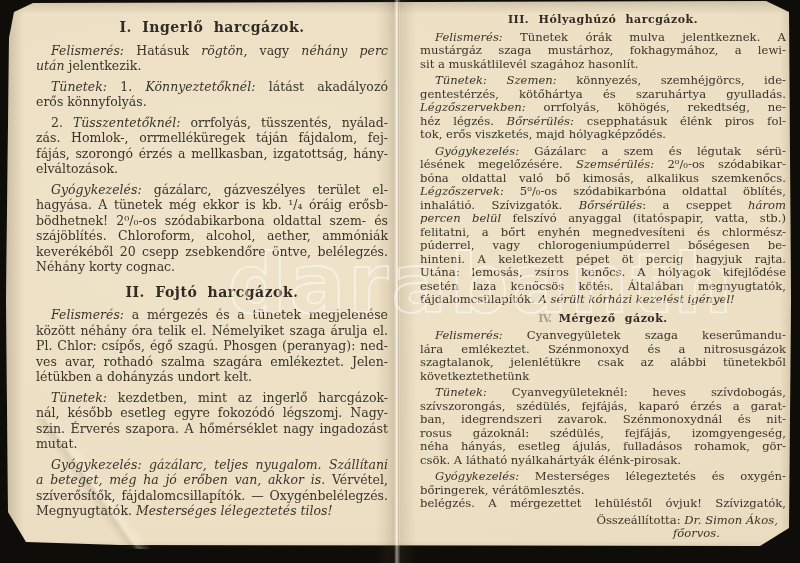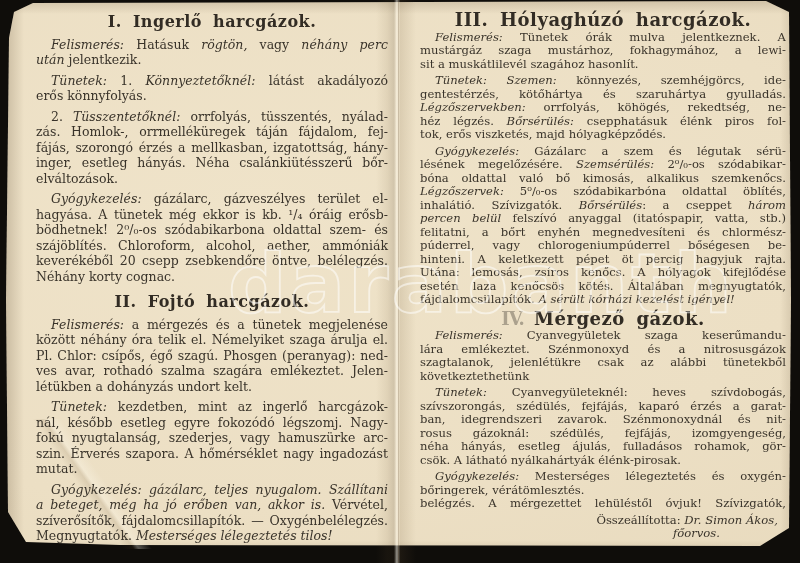--- a/index.html
+++ b/index.html
@@ -36,25 +36,25 @@
   .crease-bl{
     position:absolute;left:6px;bottom:14px;width:170px;height:130px;pointer-events:none;
     background:linear-gradient(55deg, transparent 45%, rgba(95,72,40,.12) 49%,
       rgba(255,252,240,.30) 51%, transparent 56%);
   }
   .col{position:absolute;color:#39332a}
   .col-left{left:36px;top:12px;width:352px;font-size:12.5px;line-height:15.5px}
   .col-right{left:420px;top:11px;width:366px;font-size:11.6px;line-height:13.5px}
   .sec-heading{
     text-align:center;font-weight:bold;color:#322c24;
-    letter-spacing:.5px;word-spacing:5px;font-size:16px;margin:2px 0 7px;
+    letter-spacing:.5px;word-spacing:5px;font-size:14px;margin:8px 0 7px;
   }
   .col-left .sec-heading + .para{margin-top:0}
   .col-left .para + .sec-heading{margin-top:10px}
-  .col-right .sec-heading{font-size:18px;margin:2px 0 4px}
+  .col-right .sec-heading{font-size:11px;margin:2px 0 4px}
   .col-right .para + .sec-heading{margin-top:5px}
   .para{margin-bottom:5px}
   .col-right .para{margin-bottom:3px}
   .line{text-align:justify;text-align-last:justify}
   .line.last{text-align-last:left}
   .para .line.first{text-indent:15px}
   .faded-prefix{opacity:.35;letter-spacing:-1px}
   .signature{margin-top:3px}
   .signature .line{text-align-last:right;padding-right:8px}
   .signature .line:last-child{padding-right:66px}
@@ -81,21 +81,20 @@
         <div class="line last"><i>után</i> jelentkezik.</div>
       </div>
       <div class="para">
         <div class="line first"><i>Tünetek:</i> 1. <i>Könnyeztetőknél:</i> látást akadályozó</div>
         <div class="line last">erős könnyfolyás.</div>
       </div>
       <div class="para">
         <div class="line first">2. <i>Tüsszentetőknél:</i> orrfolyás, tüsszentés, nyálad-</div>
         <div class="line">zás. Homlok-, orrmelléküregek táján fájdalom, fej-</div>
         <div class="line">fájás, szorongó érzés a mellkasban, izgatottság, hány-</div>
-        <div class="line">inger, esetleg hányás. Néha csalánkiütésszerű bőr-</div>
         <div class="line last">elváltozások.</div>
       </div>
       <div class="para">
         <div class="line first"><i>Gyógykezelés:</i> gázálarc, gázveszélyes terület el-</div>
         <div class="line">hagyása. A tünetek még ekkor is kb. ¹/₄ óráig erősb-</div>
         <div class="line">bödhetnek! 2⁰/₀-os szódabikarbona oldattal szem- és</div>
         <div class="line">szájöblítés. Chloroform, alcohol, aether, ammóniák</div>
         <div class="line">keverékéből 20 csepp zsebkendőre öntve, belélegzés.</div>
         <div class="line last">Néhány korty cognac.</div>
       </div>
@@ -103,21 +102,20 @@
       <div class="para">
         <div class="line first"><i>Felismerés:</i> a mérgezés és a tünetek megjelenése</div>
         <div class="line">között néhány óra telik el. Némelyiket szaga árulja el.</div>
         <div class="line">Pl. Chlor: csípős, égő szagú. Phosgen (peranyag): ned-</div>
         <div class="line">ves avar, rothadó szalma szagára emlékeztet. Jelen-</div>
         <div class="line last">létükben a dohányzás undort kelt.</div>
       </div>
       <div class="para">
         <div class="line first"><i>Tünetek:</i> kezdetben, mint az ingerlő harcgázok-</div>
         <div class="line">nál, később esetleg egyre fokozódó légszomj. Nagy-</div>
-        <div class="line">fokú nyugtalanság, szederjes, vagy hamuszürke arc-</div>
         <div class="line">szin. Érverés szapora. A hőmérséklet nagy ingadozást</div>
         <div class="line last">mutat.</div>
       </div>
       <div class="para">
         <div class="line first"><i>Gyógykezelés: gázálarc, teljes nyugalom. Szállítani</i></div>
         <div class="line"><i>a beteget, még ha jó erőben van, akkor is.</i> Vérvétel,</div>
         <div class="line">szíverősítők, fájdalomcsillapítók. — Oxygénbelélegzés.</div>
         <div class="line last">Megnyugtatók. <i>Mesterséges lélegeztetés tilos!</i></div>
       </div>
     </div>

